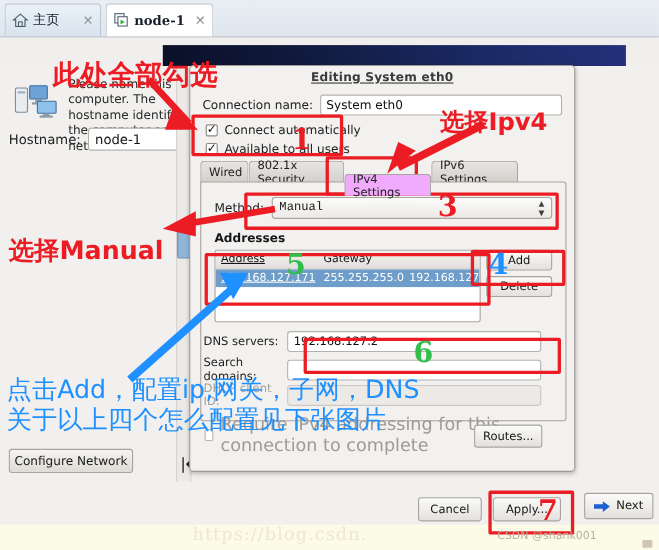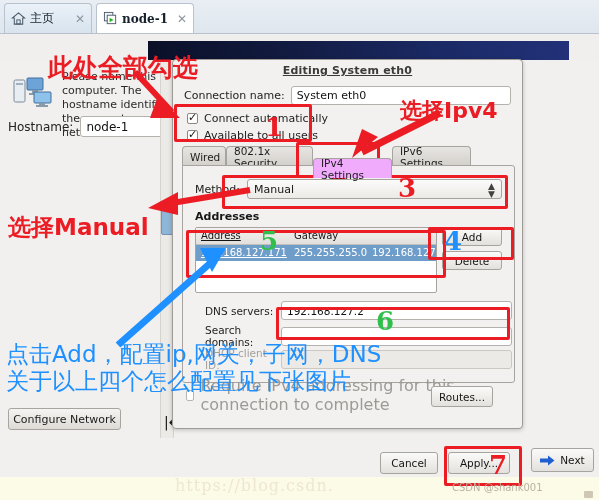--- a/index.html
+++ b/index.html
@@ -71,36 +71,36 @@
      display:flex;align-items:center;padding:0 7px;font-size:10.5px;color:#1d1d1d;
      background:linear-gradient(#e7e5e2,#d3d0cb);}
   .nbtab.sel{background:#f0abfc;z-index:3;margin-top:12px;}
   #nbpage{position:absolute;left:9px;top:105px;width:331px;height:216px;
      background:#f2f1ef;border:1px solid #a7a49f;border-radius:0 3px 3px 3px;}
 
   #method-row{position:absolute;left:12px;top:13px;display:flex;align-items:center;gap:7px;width:307px;}
   #method-label{font-size:11px;color:#202020;}
   #method-combo{flex:1;height:20px;box-sizing:border-box;background:linear-gradient(#fbfbfa,#eceae6);
      border:1px solid #a7a49f;border-radius:3px;display:flex;align-items:center;
-     padding:0 6px;font-size:11px;color:#151515;position:relative;}
+     padding:0 6px;font-size:11px;color:#151515;position:relative;font-family:Liberation Mono, monospace;}
   #method-arrows{position:absolute;right:6px;top:2px;font-size:9px;line-height:8px;color:#44423f;}
   #addresses-label{position:absolute;left:12px;top:44px;font-size:11px;font-weight:bold;color:#171717;}
   #addr-table{position:absolute;left:12px;top:61px;width:240px;height:64px;
      background:#ffffff;border:1px solid #a7a49f;border-radius:2px;overflow:hidden;}
   #addr-head{display:flex;height:16px;background:linear-gradient(#f3f2f0,#e2e0dc);border-bottom:1px solid #c2bfba;}
   #addr-head div{font-size:10px;color:#141414;padding:2px 0 0 5px;box-sizing:border-box;}
   #addr-row{display:flex;height:16px;background:#6f9dca;}
   #addr-row div{font-size:10px;color:#ffffff;padding:2px 0 0 5px;box-sizing:border-box;}
   .c1{width:93px;text-decoration:underline;}.c2{width:78px;}.c3{width:69px;}
   #btn-add{position:absolute;left:259px;top:61px;width:60px;height:19px;}
   #btn-delete{position:absolute;left:259px;top:85px;width:60px;height:19px;}
   .gbtn{box-sizing:border-box;background:linear-gradient(#fafaf8,#e3e1dd);
      border:1px solid #a7a49f;border-radius:3px;display:flex;align-items:center;
      justify-content:center;font-size:10.5px;color:#151515;}
-  .fld-row{position:absolute;left:22px;display:flex;align-items:center;width:307px;}
+  .fld-row{position:absolute;left:2px;display:flex;align-items:center;width:307px;}
   .fld-label{font-size:10.5px;color:#1d1d1d;width:76px;flex:0 0 auto;}
   .fld-label.dim{color:#a4a19d;}
   .fld-input{flex:1;height:19px;box-sizing:border-box;background:#fff;border:1px solid #b5b2ad;
      border-radius:3px;padding:0 5px;display:flex;align-items:center;font-size:10.5px;color:#111;}
   .fld-input.dim{background:#eceae7;border-color:#cbc8c3;}
   #require-row{position:absolute;left:13px;top:185px;display:flex;align-items:center;gap:6px;}
   #require-row .chkbox{border-color:#b8b5b1;}
   #require-label{font-size:16px;color:#9d9a96;}
   #btn-routes{position:absolute;left:258px;top:326px;width:62px;height:21px;}
   #btn-cancel{position:absolute;left:380px;top:452px;width:58px;height:22px;}

